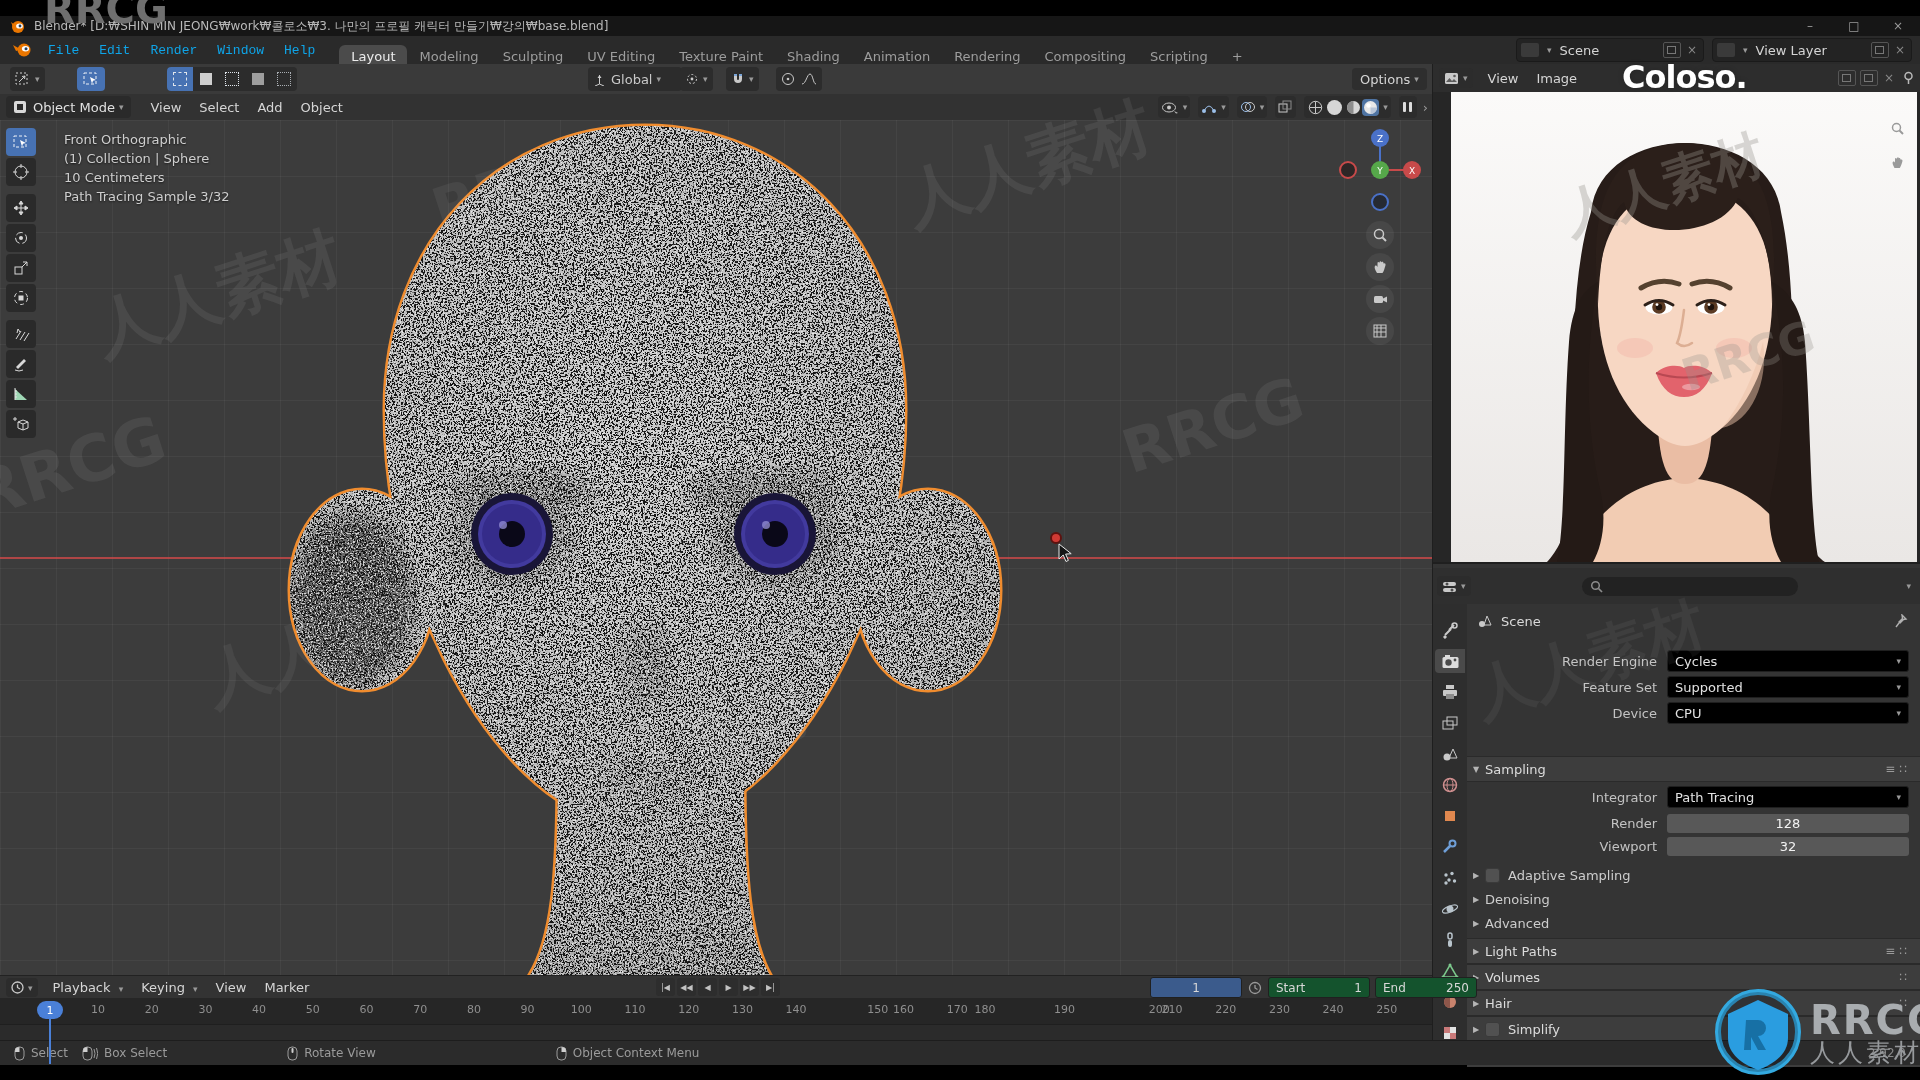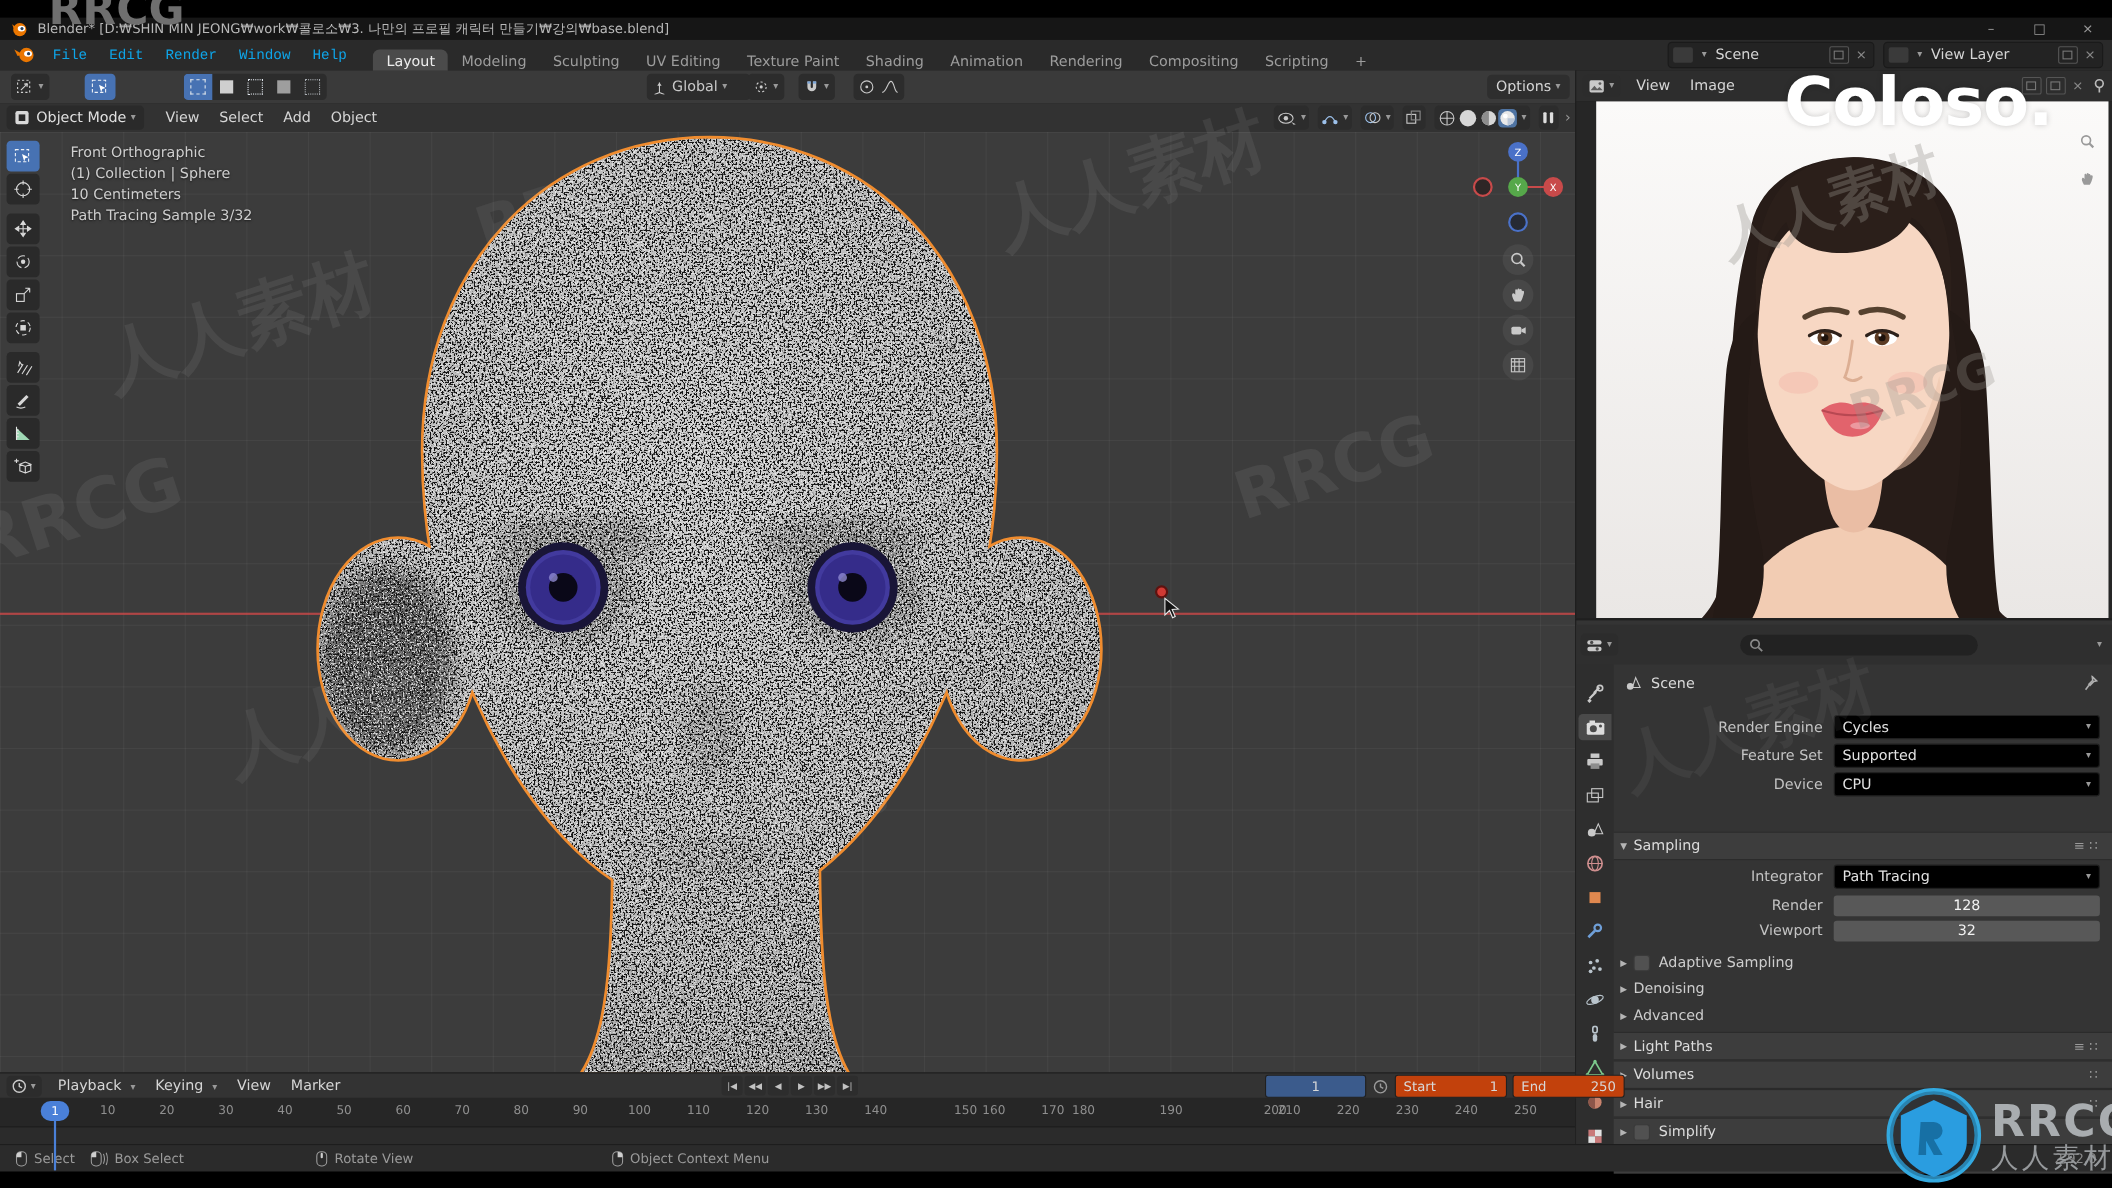--- a/index.html
+++ b/index.html
@@ -53,21 +53,21 @@
   .xaxis{left:0;top:437px;width:1432px;height:2px;background:rgba(214,74,74,.75);}
   .vp-overlay{left:64px;top:10px;color:#cfcfcf;font-size:13px;line-height:19px;text-shadow:0 1px 2px rgba(0,0,0,.6);}
   .lefttools{left:6px;top:8px;width:32px;display:flex;flex-direction:column;gap:2px;}
   .ltool{width:30px;height:28px;background:rgba(40,40,40,.9);border-radius:4px;display:flex;align-items:center;justify-content:center;}
   .ltool.active{background:#4772b3;}
   .navbtn{width:28px;height:28px;border-radius:50%;background:rgba(255,255,255,.06);display:flex;align-items:center;justify-content:center;margin-top:4px;}
 
   
   .imghead{left:1432px;top:64px;width:488px;height:28px;background:#2d2d2d;border-bottom:1px solid #1e1e1e;border-left:1px solid #1e1e1e;}
   .imgcanvas{left:1432px;top:92px;width:488px;height:470px;background:#262626;border-left:1px solid #1e1e1e;}
-  .coloso{left:1622px;top:58px;font-size:61px;font-weight:bold;color:#fff;z-index:55;letter-spacing:-1px;text-shadow:0 0 6px rgba(0,0,0,.2);}
+  .coloso{left:1622px;top:58px;font-size:32px;font-weight:bold;color:#fff;z-index:55;letter-spacing:-1px;text-shadow:0 0 6px rgba(0,0,0,.2);}
 
   
   .props{left:1432px;top:562px;width:488px;height:478px;background:#343434;border-left:1px solid #1e1e1e;border-top:2px solid #1f1f1f;}
   .propshead{position:absolute;left:0;top:4px;width:488px;height:36px;background:#2f2f2f;display:flex;align-items:center;}
   .search{margin:0 auto;width:200px;height:19px;background:#222;border-radius:10px;display:flex;align-items:center;padding:0 8px;}
   .tabcol{position:absolute;left:0;top:40px;width:34px;height:438px;background:#2e2e2e;display:flex;flex-direction:column;align-items:center;padding-top:14px;gap:7px;}
   .ptab{width:30px;height:24px;display:flex;align-items:center;justify-content:center;border-radius:4px 0 0 4px;}
   .ptab.active{background:#4a4a4a;}
   .prow{position:absolute;left:34px;width:454px;height:22px;display:flex;align-items:center;}
   .plabel{width:190px;text-align:right;padding-right:10px;color:#c3c3c3;}
@@ -80,21 +80,21 @@
   .subrow{position:absolute;left:34px;width:454px;height:22px;display:flex;align-items:center;color:#cdcdcd;}
   .secicons{margin-left:auto;margin-right:10px;color:#9a9a9a;font-size:12px;letter-spacing:4px;}
 
   
   .tlhead{left:0;top:975px;width:1432px;height:23px;background:#333;border-top:1px solid #222;display:flex;align-items:center;}
   .ruler{left:0;top:998px;width:1432px;height:26px;background:#262626;}
   .tick{position:absolute;top:5px;transform:translateX(-50%);font-size:11px;color:#8f8f8f;}
   .playhead-pill{position:absolute;left:37px;top:3px;width:26px;height:18px;background:#4a80d8;border-radius:9px;color:#fff;display:flex;align-items:center;justify-content:center;font-size:11px;}
   .playline{position:absolute;left:49px;top:21px;width:2px;height:45px;background:#4a80d8;}
   .tracks{left:0;top:1024px;width:1432px;height:16px;background:#2b2b2b;border-top:1px solid #1f1f1f;}
-  .tfield{height:19px;background:#c2410c;border:1px solid #202020;border-radius:3px;display:flex;align-items:center;padding:0 7px;color:#d8d8d8;font-size:12px;}
+  .tfield{height:19px;background:#14532d;border:1px solid #202020;border-radius:3px;display:flex;align-items:center;padding:0 7px;color:#d8d8d8;font-size:12px;}
   .transport{position:absolute;left:656px;top:2px;display:flex;gap:2px;}
   .tbtn{width:19px;height:18px;background:#2d2d2d;border-radius:3px;color:#c2c2c2;font-size:8px;display:flex;align-items:center;justify-content:center;}
 
   
   .statusbar{left:0;top:1040px;width:1920px;height:24px;background:#2b2b2b;border-top:1px solid #1d1d1d;display:flex;align-items:center;color:#9b9b9b;font-size:12px;}
   .mouseic{display:inline-block;margin:0 6px 0 14px;}
 
   
   .subtitle{left:336px;top:984px;width:1270px;height:44px;background:rgba(15,15,15,.78);border-radius:3px;z-index:70;
     display:flex;align-items:center;justify-content:center;color:#fff;font-size:33px;font-weight:bold;

